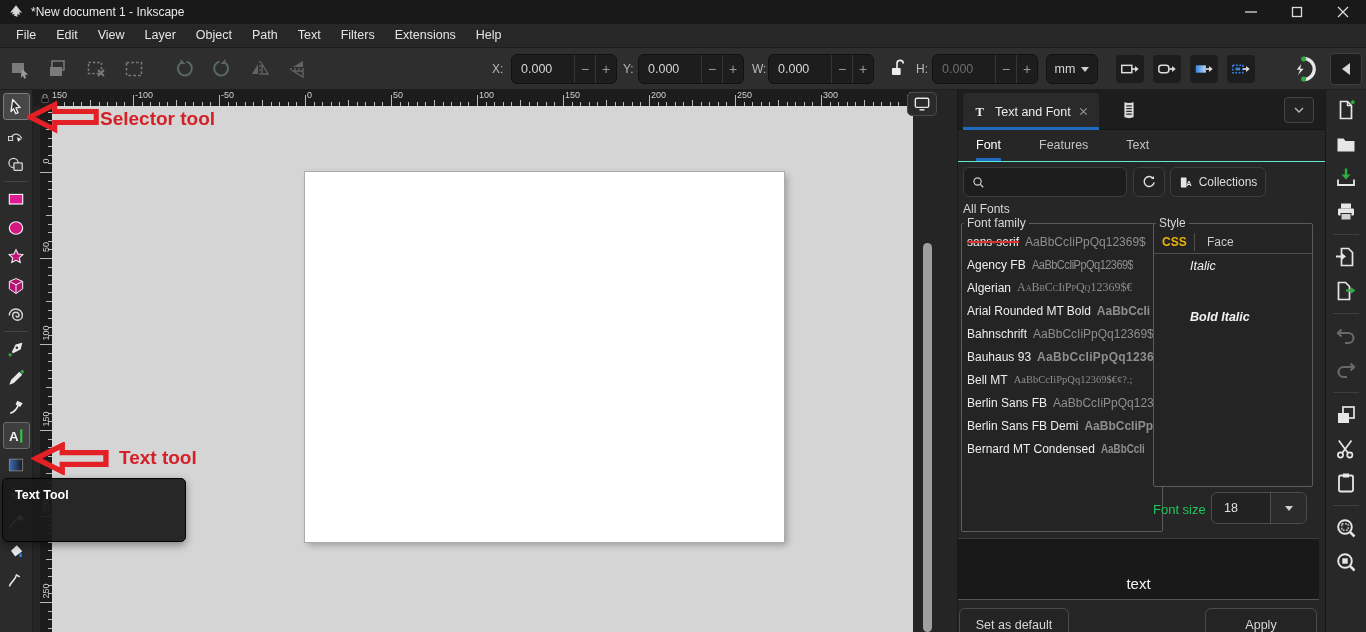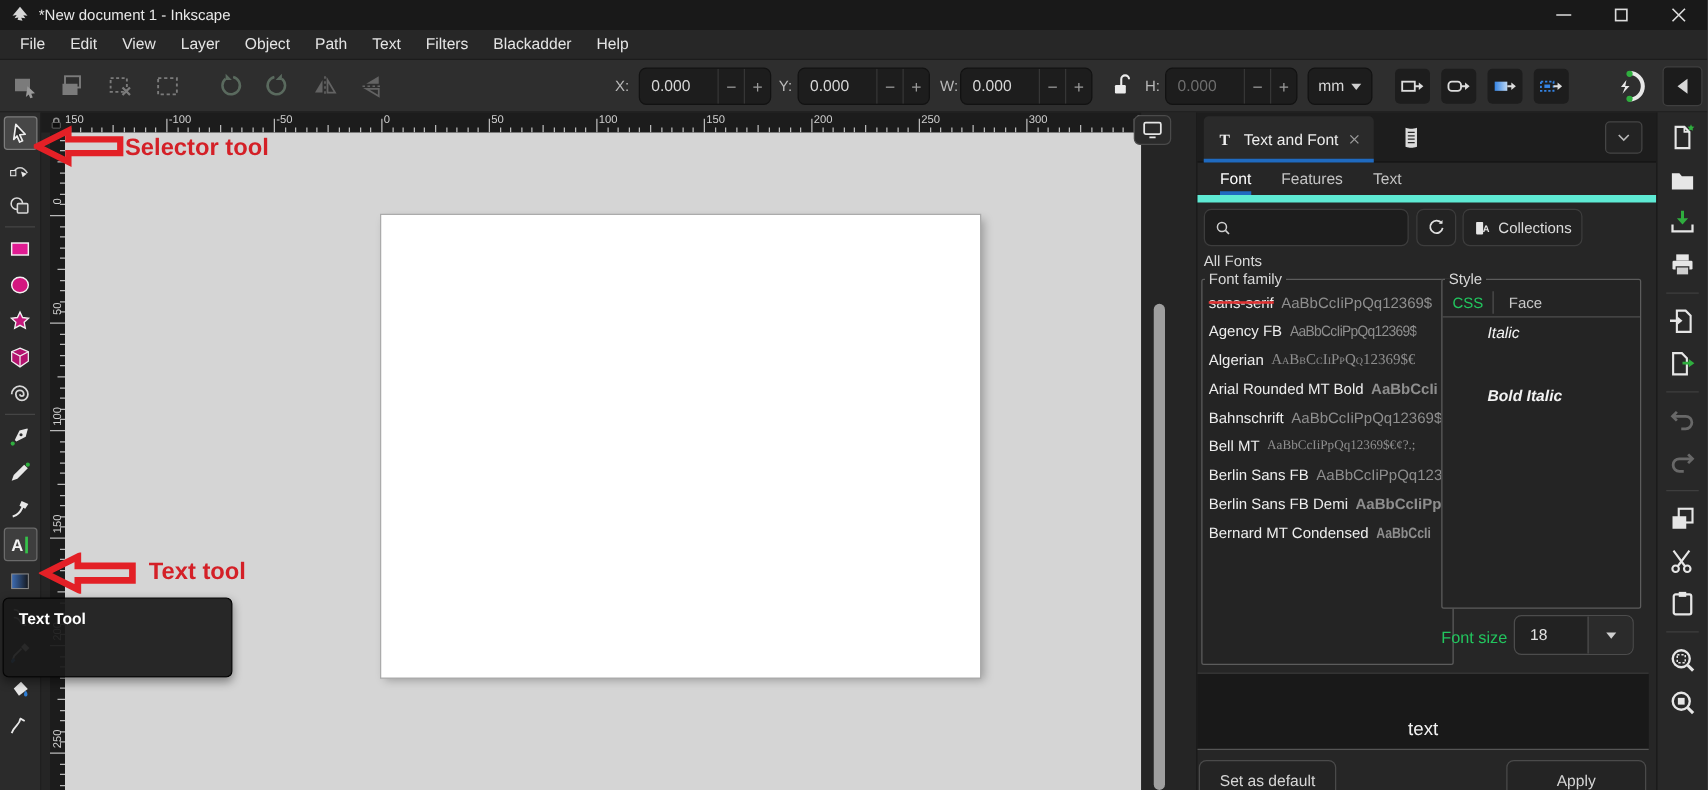--- a/index.html
+++ b/index.html
@@ -56,21 +56,21 @@
   #monitor-btn { position:absolute; left:874px; top:2px; width:30px; height:24px; background:#2a2a2a; border:1px solid #4a4a4a; border-radius:5px; padding:1px 3px; }
   
   #dock { position:absolute; left:957px; top:90px; width:368px; height:542px; background:#262626; border-left:1px solid #191919; }
   #tabbar { position:absolute; left:0; top:0; width:368px; height:40px; background:#1d1d1d; border-bottom:1px solid #151515; }
   #dialog-tab { position:absolute; left:5px; top:3px; height:37px; background:#2a2a2a; border-radius:4px 4px 0 0; display:flex; align-items:center; padding:0 10px; gap:7px; }
   #dialog-tab .blue { position:absolute; left:0; bottom:0; width:100%; height:3px; background:#1f6ac0; }
   #dialog-tab .lbl { font-size:12.5px; color:#ececec; }
   .tabicon { width:15px; height:15px; }
   #swatches-tab { position:absolute; left:160px; top:9px; width:22px; height:22px; opacity:.92; }
   #dock-menu-btn { position:absolute; right:12px; top:7px; width:30px; height:26px; border:1px solid #454545; border-radius:4px; background:#232323; padding:3px 6px; }
-  #subtabs { position:absolute; left:0; top:40px; width:368px; height:32px; display:flex; align-items:stretch; padding-left:18px; gap:24px; border-bottom:6px solid #5eead4; }
+  #subtabs { position:absolute; left:0; top:40px; width:368px; height:32px; display:flex; align-items:stretch; padding-left:18px; gap:38px; border-bottom:1px solid #5eead4; }
   .subtab { font-size:12.5px; color:#c3c3c3; display:flex; align-items:center; border-bottom:3px solid transparent; padding-top:2px; }
   .subtab.active { color:#ffffff; border-bottom-color:#1f6ac0; }
   #search-box { position:absolute; left:5px; top:77px; width:164px; height:30px; background:#1d1d1d; border:1px solid #3d3d3d; border-radius:6px; display:flex; align-items:center; padding-left:7px; gap:6px; }
   #search-box input { background:transparent; border:none; outline:none; color:#ddd; font-size:12px; width:120px; font-family:inherit; }
   #refresh-btn { position:absolute; left:175px; top:77px; width:32px; height:30px; background:#232323; border:1px solid #3d3d3d; border-radius:6px; padding:5px 7px; }
   #collections-btn { position:absolute; left:212px; top:77px; width:96px; height:30px; background:#232323; border:1px solid #3d3d3d; border-radius:6px; display:flex; align-items:center; justify-content:center; gap:5px; font-size:12px; color:#dcdcdc; }
   #all-fonts { position:absolute; left:5px; top:112px; font-size:12px; color:#d8d8d8; }
   fieldset { position:absolute; border:1px solid #5c5c5c; border-radius:2px; background:#242424; }
   fieldset legend { font-size:12px; color:#d8d8d8; padding:0 3px; margin-left:2px; }
   #ff-fieldset { left:3px; top:126px; width:186px; height:316px; overflow:hidden; }
@@ -82,21 +82,21 @@
   .hint-caps { font-variant:small-caps; font-family:"Liberation Serif",serif; }
   .hint-roundbold { font-weight:bold; }
   .hint-serif { font-family:"Liberation Serif",serif; }
   .hint-heavy { font-weight:bold; letter-spacing:.3px; }
   .hint-serifsm { font-family:"Liberation Serif",serif; font-size:10.5px; }
   .hint-demi { font-weight:600; }
   .hint-boldcond { font-weight:bold; transform:scaleX(.82); transform-origin:left; display:inline-block; }
   .hint-script { font-family:"Liberation Serif",serif; font-style:italic; }
   #style-fieldset { left:195px; top:126px; width:160px; height:271px; }
   #style-hdr { display:flex; height:24px; align-items:center; border-bottom:1px solid #4e4e4e; }
-  #style-hdr .css { width:40px; padding-left:8px; font-size:12px; color:#22c55e; font-weight:normal; }
+  #style-hdr .css { width:40px; padding-left:8px; font-size:12px; color:#eab308; font-weight:bold; }
   #style-hdr .vd { width:1px; height:18px; background:#4e4e4e; }
   #style-hdr .face { padding-left:12px; font-size:12px; color:#c9c9c9; }
   .srow { height:23px; display:flex; align-items:center; padding-left:36px; font-size:12.5px; color:#f2f2f2; }
   .face-italic { font-style:italic; }
   .face-bold { font-weight:bold; }
   .face-bolditalic { font-weight:bold; font-style:italic;margin-top:28px; }
   #fontsize-row { position:absolute; left:195px; top:402px; width:160px; height:34px; display:flex; align-items:center; }
   #fontsize-label { font-size:13px; color:#22c55e; }
   #fontsize-combo { position:absolute; left:58px; top:0; width:96px; height:32px; border:1px solid #4c4c4c; border-radius:6px; background:#222; display:flex; overflow:hidden; }
   #fontsize-combo .v { flex:1; display:flex; align-items:center; padding-left:12px; font-size:12.5px; color:#e2e2e2; }
@@ -151,21 +151,21 @@
 
   <div id="menubar">
       <span class="menu-item">File</span>
       <span class="menu-item">Edit</span>
       <span class="menu-item">View</span>
       <span class="menu-item">Layer</span>
       <span class="menu-item">Object</span>
       <span class="menu-item">Path</span>
       <span class="menu-item">Text</span>
       <span class="menu-item">Filters</span>
-      <span class="menu-item">Blackadder</span>
+      <span class="menu-item">Extensions</span>
       <span class="menu-item">Help</span>
     </div>
 
   <div id="cmdbar">
     <div id="sel-icons">
         <span class="tbicon" style="left: 8px;">
           <svg viewBox="0 0 24 24">
             <rect x="4" y="6" width="12" height="10" fill="#8f8f8f"></rect>
             <path d="M14 12l6 5.5-3 .4 1.2 3-2 .8-1.2-3-2.3 2z" fill="#b5b5b5"></path>
           </svg>
@@ -692,20 +692,24 @@
           </div>
           <div class="frow">
             <span class="fname">Arial Rounded MT Bold</span>
             <span class="fprev hint-roundbold">AaBbCcIi</span>
           </div>
           <div class="frow">
             <span class="fname">Bahnschrift</span>
             <span class="fprev hint-sans">AaBbCcIiPpQq12369$</span>
           </div>
           <div class="frow">
+            <span class="fname">Bauhaus 93</span>
+            <span class="fprev hint-heavy">AaBbCcIiPpQq1236</span>
+          </div>
+          <div class="frow">
             <span class="fname">Bell MT</span>
             <span class="fprev hint-serifsm">AaBbCcIiPpQq12369$€¢?.;</span>
           </div>
           <div class="frow">
             <span class="fname">Berlin Sans FB</span>
             <span class="fprev hint-sans">AaBbCcIiPpQq1236</span>
           </div>
           <div class="frow">
             <span class="fname">Berlin Sans FB Demi</span>
             <span class="fprev hint-demi">AaBbCcIiPpQ</span>

